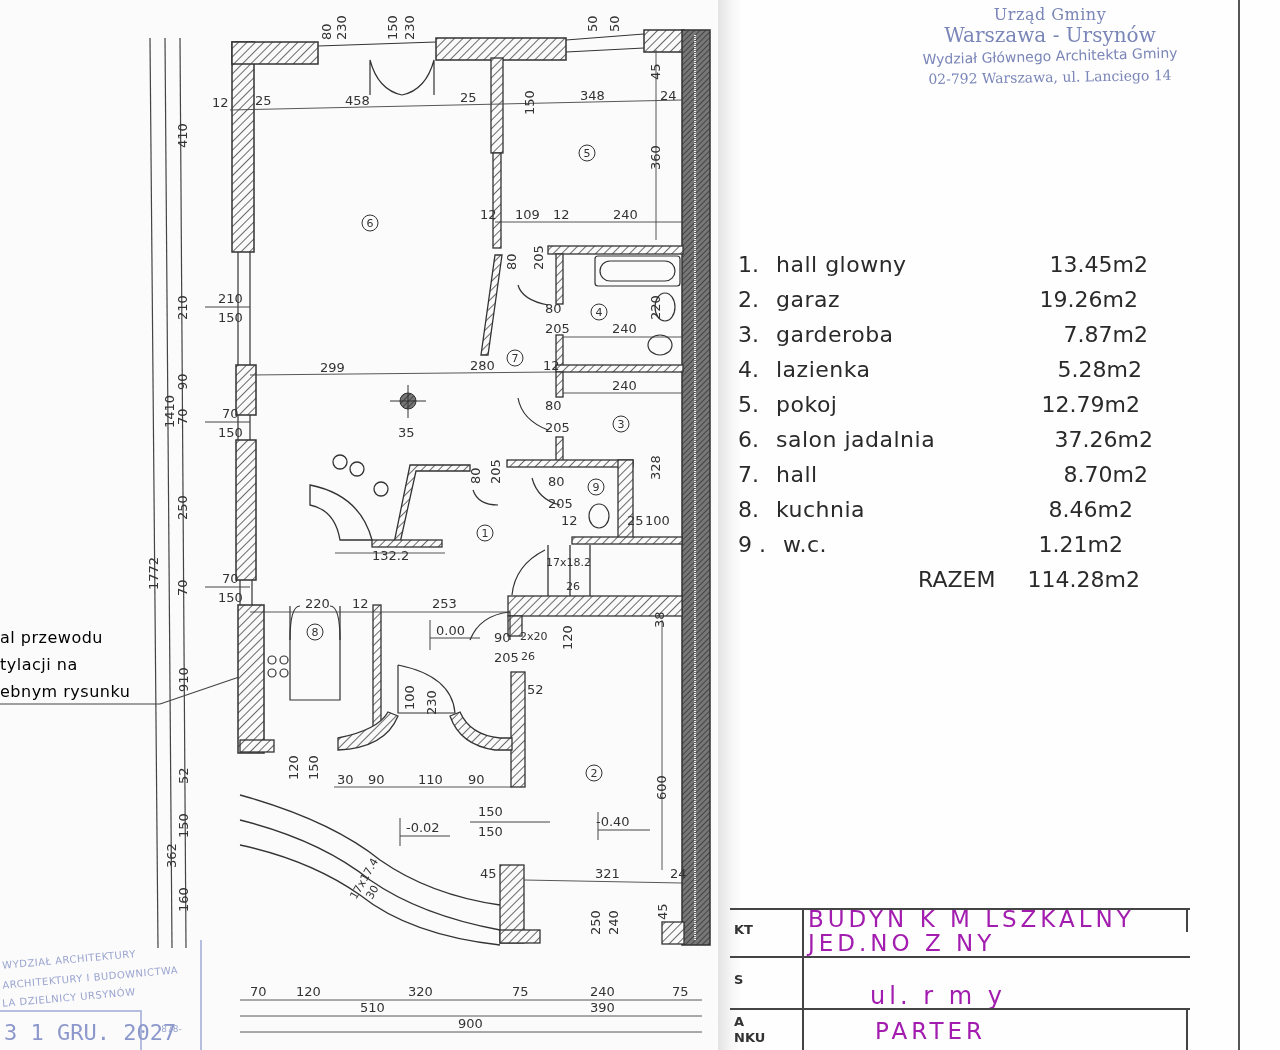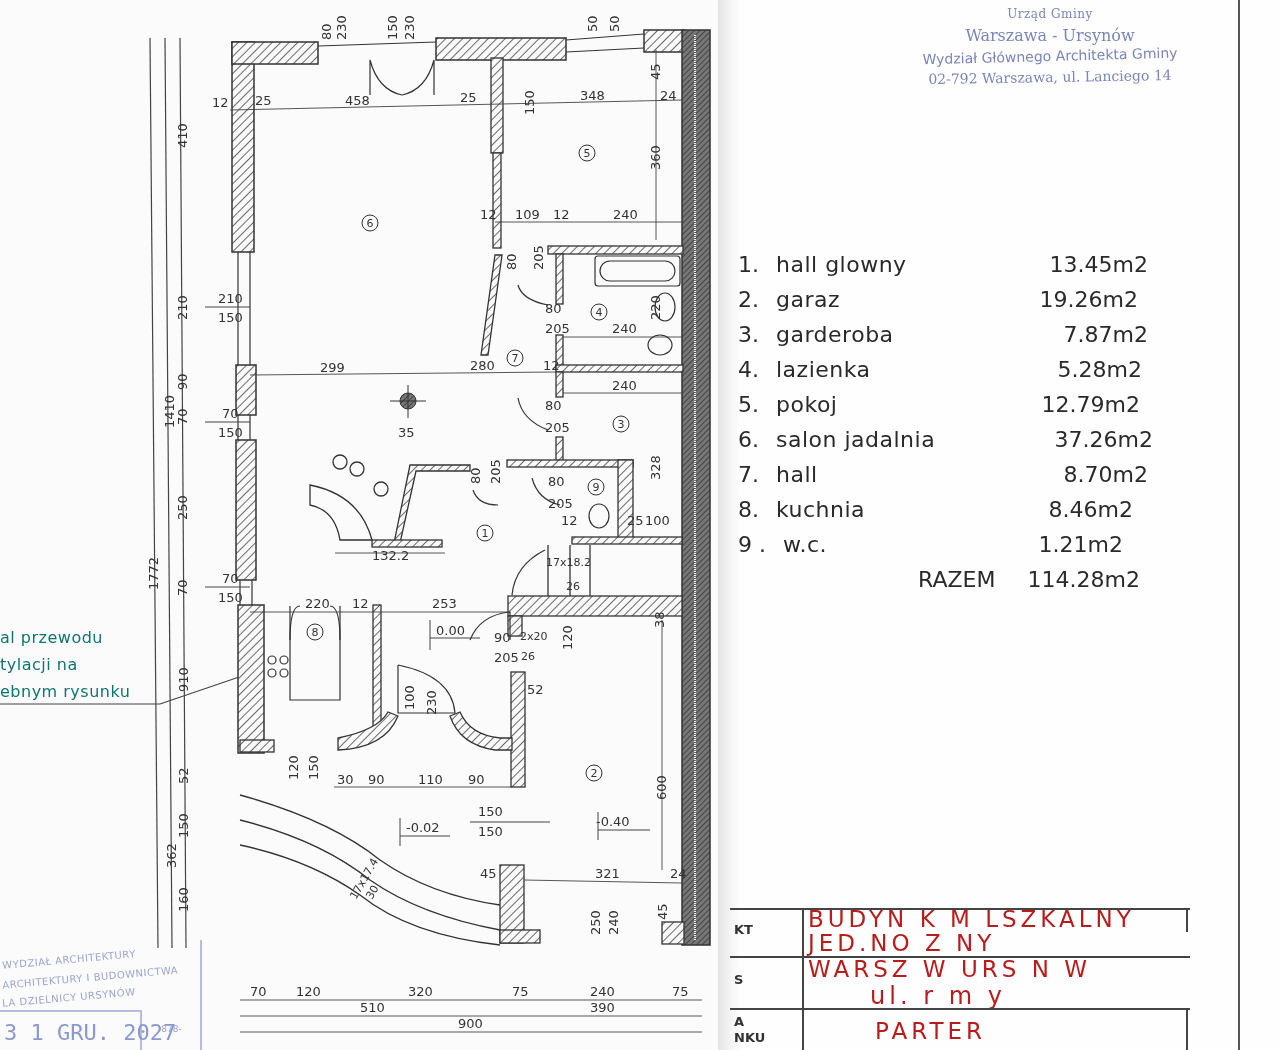--- a/index.html
+++ b/index.html
@@ -3,39 +3,39 @@
 <meta charset="utf-8">
 <style>
   html,body{margin:0;padding:0;background:#fdfdfd;}
   body{width:1280px;height:1050px;position:relative;overflow:hidden;font-family:"DejaVu Sans",sans-serif;color:#2b2b2b;}
   .page-left{position:absolute;left:0;top:0;width:730px;height:1050px;background:#fbfbfb;}
   .page-fold{position:absolute;left:718px;top:0;width:24px;height:1050px;background:linear-gradient(90deg,#e3e3e3,#f7f7f7 60%,#fefefe);}
   .page-right{position:absolute;left:740px;top:0;width:540px;height:1050px;background:#fefefe;}
   svg.plan{position:absolute;left:0;top:0;}
   .dim{font-family:"DejaVu Sans",sans-serif;font-size:13px;fill:#333;}
   .stamp{position:absolute;left:900px;top:4px;width:300px;text-align:center;color:#7a85b8;font-family:"DejaVu Serif",serif;line-height:21px;}
-  .stamp .l1{font-size:12px;letter-spacing:0.5px;}
-  .stamp .l2{font-size:16px;}
+  .stamp .l1{font-size:16px;letter-spacing:0.5px;}
+  .stamp .l2{font-size:20px;}
   .stamp .l3{font-family:"DejaVu Sans",sans-serif;font-size:14px;transform:rotate(-1.5deg);}
   .stamp .l4{font-size:14px;transform:rotate(-1deg);}
   .legend{position:absolute;left:738px;top:252px;width:430px;font-family:"DejaVu Sans",sans-serif;font-size:22px;color:#2a2a2a;}
   .legend .row{position:relative;height:35px;}
   .legend .num{position:absolute;left:0;}
   .legend .name{position:absolute;left:38px;letter-spacing:0.5px;text-align:center;}
   .legend .area{position:absolute;right:20px;}
   .legend .total{position:relative;height:35px;text-align:right;}
   .legend .total .label{position:absolute;left:180px;}
   .title-block{position:absolute;left:730px;top:900px;width:470px;height:150px;}
   .tb-row{position:absolute;left:0;width:460px;border-top:2px solid #444;}
   .tb-label{position:absolute;left:4px;font-size:13px;font-weight:bold;color:#333;}
-  .tb-text{position:absolute;left:78px;font-size:23px;letter-spacing:4px;color:#b91c1c;white-space:nowrap;}
+  .tb-text{position:absolute;left:78px;font-size:23px;letter-spacing:4px;color:#a21caf;white-space:nowrap;}
   .tb-vline{position:absolute;left:72px;top:8px;width:2px;height:142px;background:#444;}
   .tb-right{position:absolute;left:456px;width:2px;background:#444;}
   .frame-line{position:absolute;left:1238px;top:0;width:2px;height:1050px;background:#555;}
-  .note{position:absolute;left:0;top:624px;font-size:16px;line-height:27px;color:#0f766e;letter-spacing:0.5px;}
+  .note{position:absolute;left:0;top:624px;font-size:16px;line-height:27px;color:#000000;letter-spacing:0.5px;}
   .city-stamp{position:absolute;left:0;top:940px;width:210px;height:110px;color:#9aa4cf;}
   .city-stamp .t{position:absolute;left:2px;font-size:10px;transform:rotate(-5deg);white-space:nowrap;letter-spacing:0.5px;}
   .city-stamp .date{position:absolute;left:4px;top:80px;font-size:22px;font-family:"DejaVu Sans Mono",monospace;color:#8c98cc;}
   .city-stamp .num{position:absolute;left:158px;top:84px;font-size:9px;}
   .city-stamp .box{position:absolute;left:-2px;top:70px;width:140px;height:50px;border:2px solid #b5bde0;border-bottom:none;}
   .city-stamp .frame{position:absolute;left:200px;top:0;width:2px;height:110px;background:#b5bde0;}
 </style>
 </head>
 <body>
 
@@ -434,20 +434,19 @@
 
 <div class="title-block">
   <div class="tb-vline"></div>
   <div class="tb-row" style="top:8px"></div>
   <div class="tb-right" style="top:8px;height:24px"></div>
   <div class="tb-label" style="top:22px">KT</div>
   <div class="tb-text" style="top:6px">BUDYN K M LSZKALNY</div>
   <div class="tb-text" style="top:30px;">JED.NO   Z  NY</div>
   <div class="tb-row" style="top:56px"></div>
   <div class="tb-label" style="top:72px">S</div>
-  <div class="tb-text" style="top:56px">WARSZ W  URS N W</div>
   <div class="tb-text" style="top:82px;left:140px;font-size:24px">ul.  r  m  y</div>
   <div class="tb-row" style="top:108px"></div>
   <div class="tb-right" style="top:108px;height:42px"></div>
   <div class="tb-label" style="top:114px">A</div>
   <div class="tb-label" style="top:130px">NKU</div>
   <div class="tb-text" style="top:118px;left:145px">PARTER</div>
 </div>
 
 </body></html>

